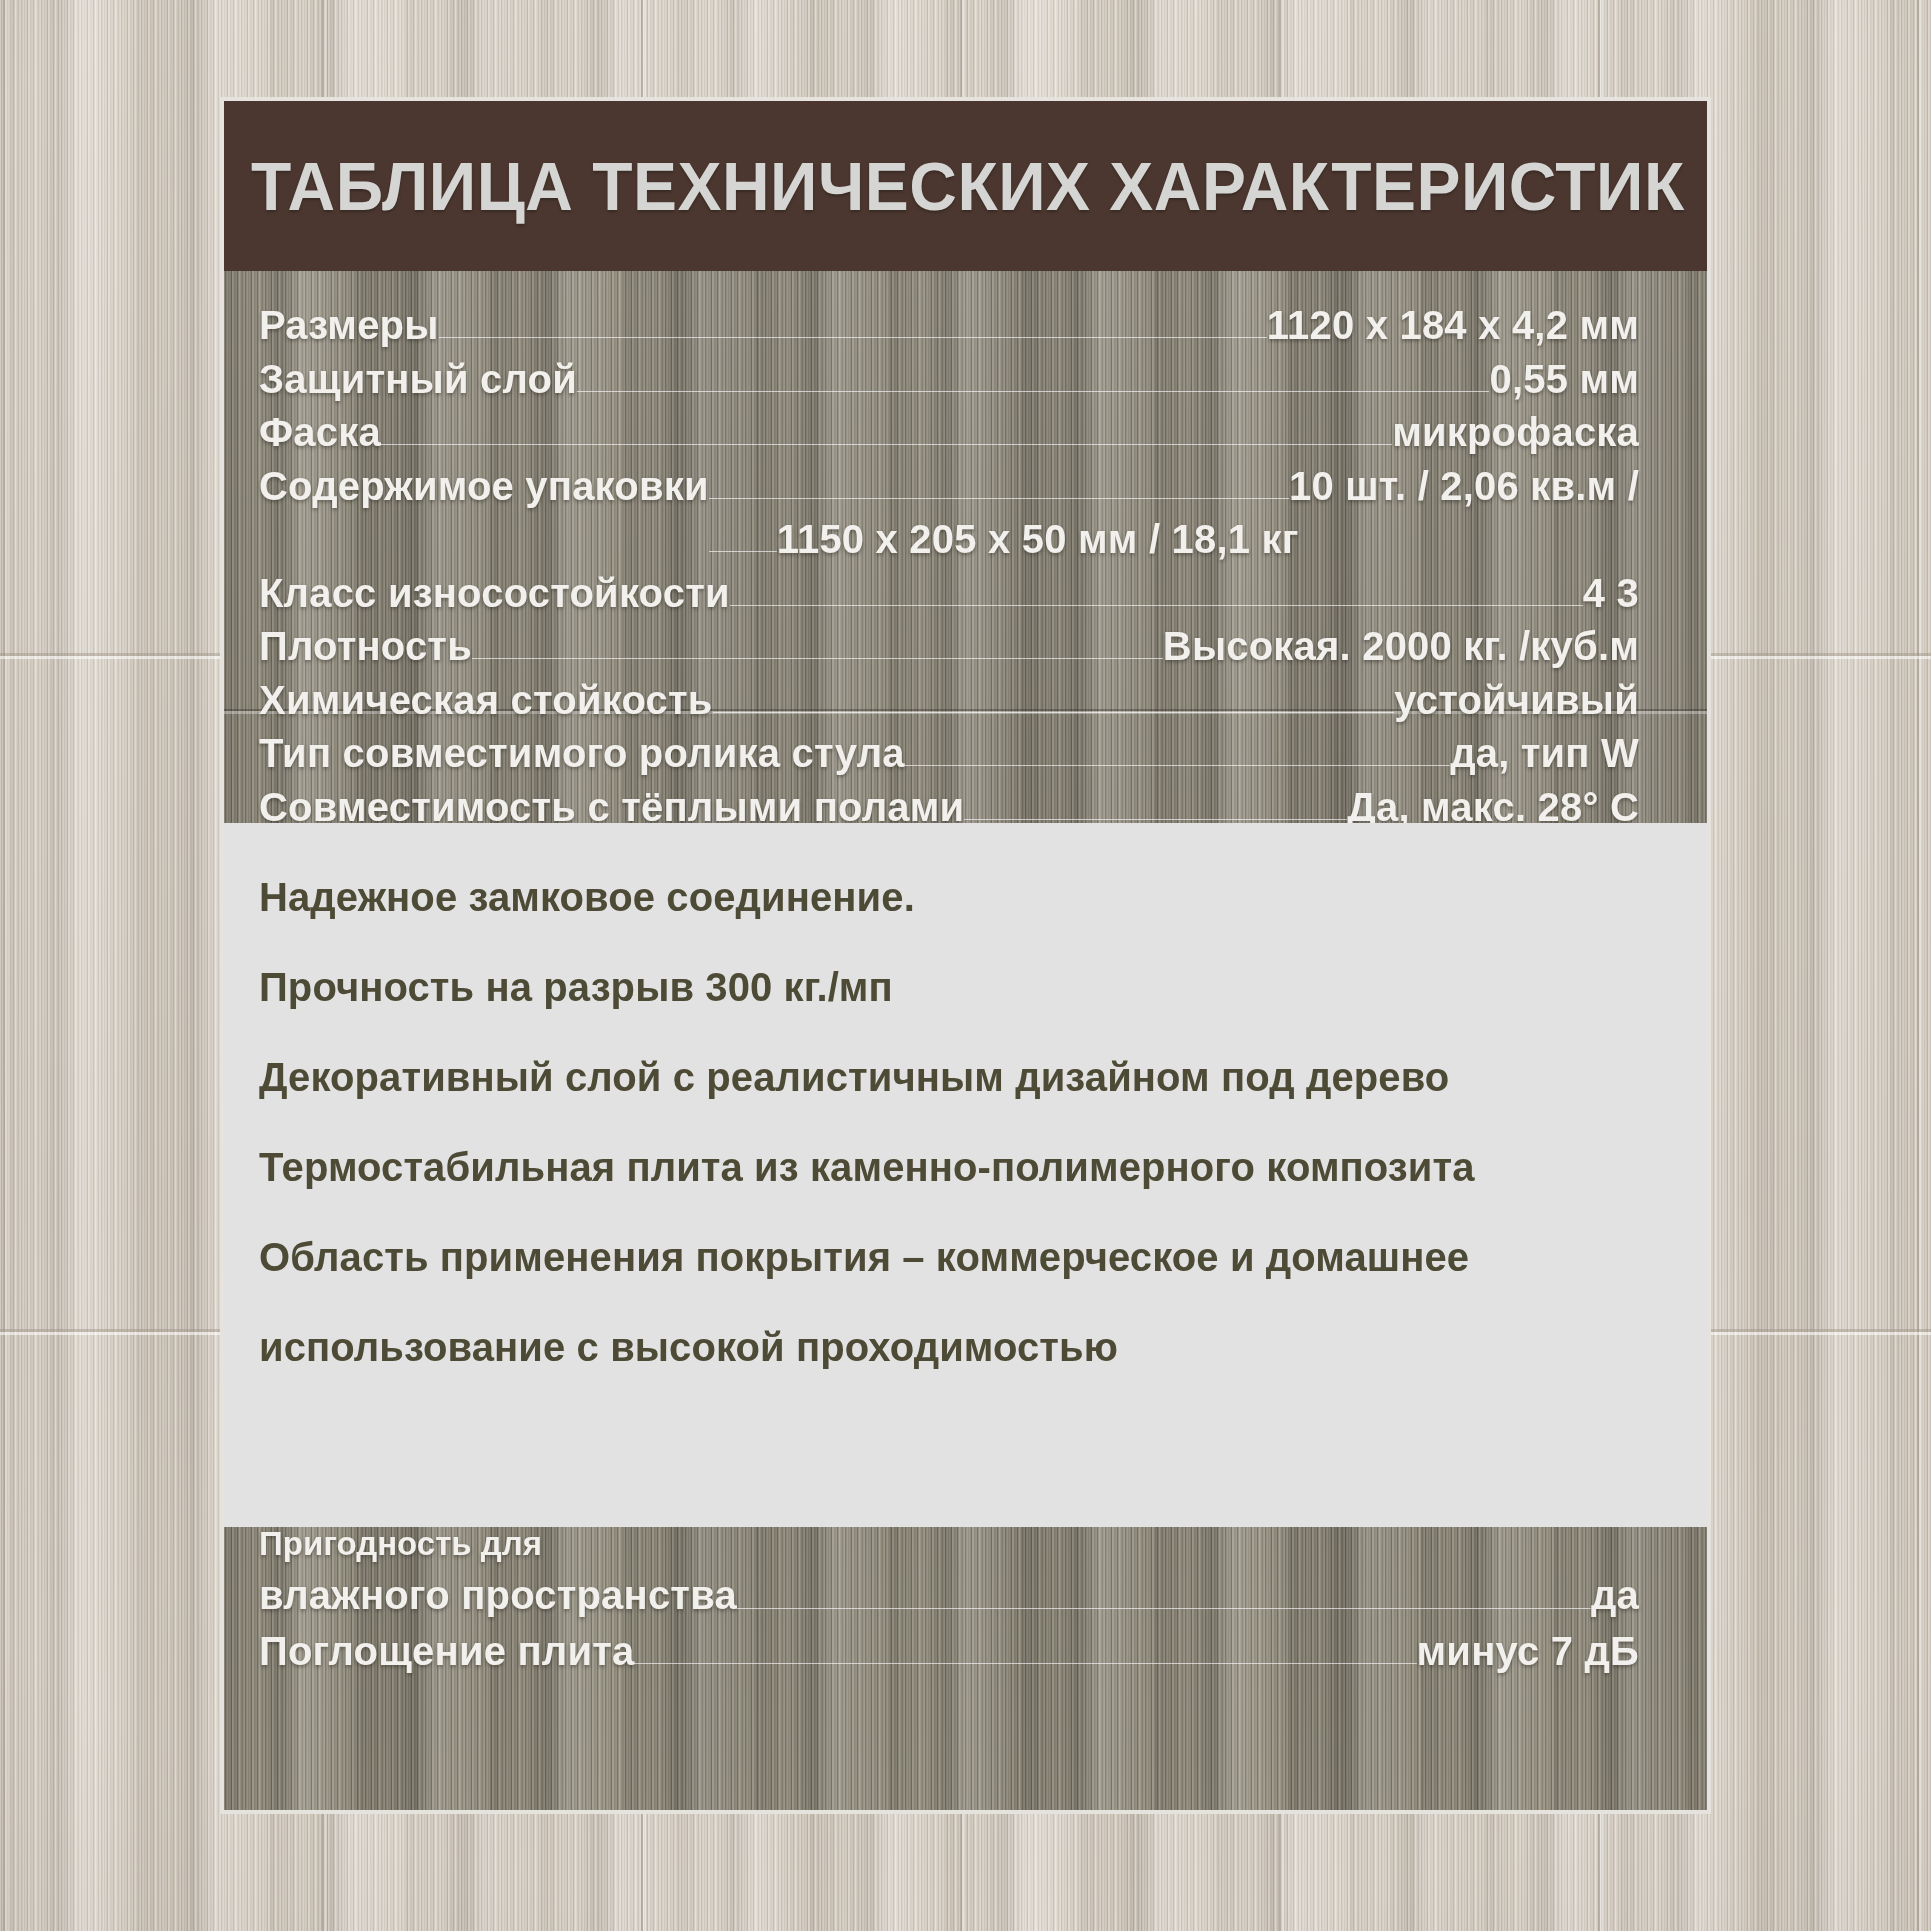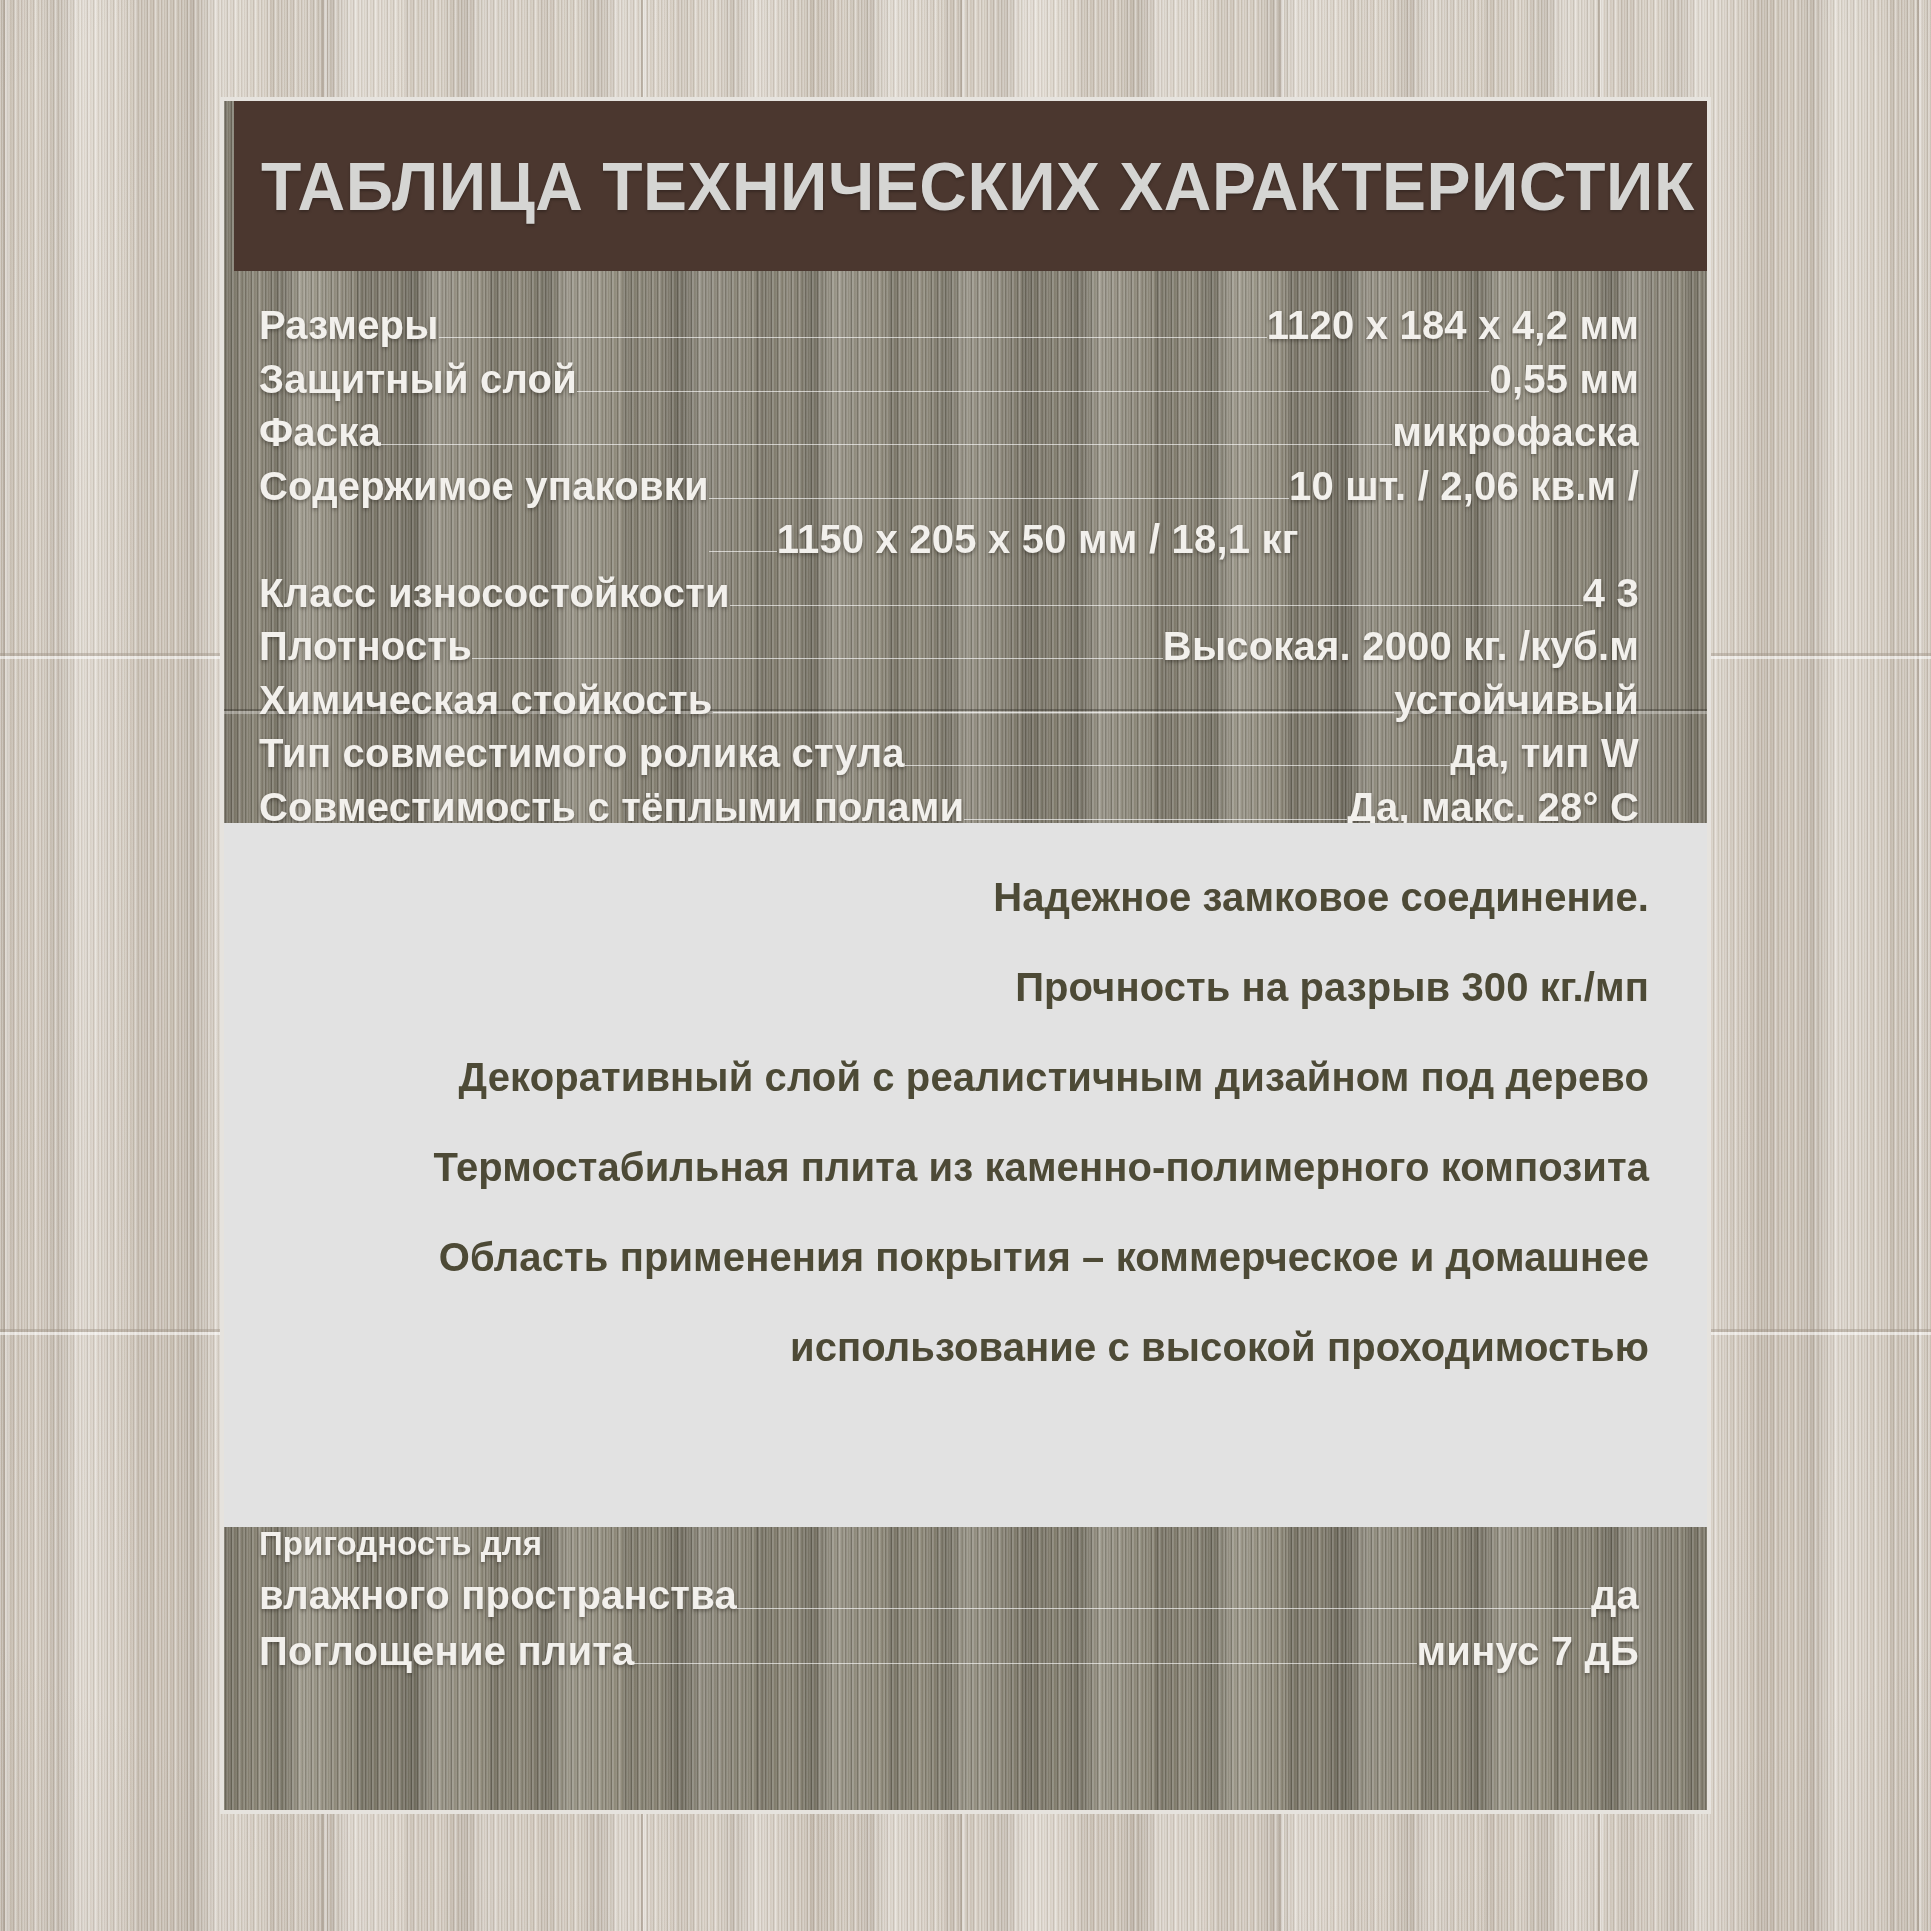--- a/index.html
+++ b/index.html
@@ -90,21 +90,21 @@
     position:absolute;inset:0;
     background-image:repeating-linear-gradient(180deg,
       rgba(255,255,255,0) 0px, rgba(255,255,255,0) 608px,
       rgba(40,37,30,.35) 608px, rgba(40,37,30,.35) 610px,
       rgba(255,255,255,.30) 610px, rgba(255,255,255,.30) 613px,
       rgba(255,255,255,0) 613px, rgba(255,255,255,0) 637px);
   }
 
   
   .header-band{
-    position:absolute;left:10px;top:0;width:100%;height:170px;
+    position:absolute;left:0;top:0;width:100%;height:170px;
     background:#4b372f;
     display:flex;align-items:center;
   }
   .header-title{
     color:#d5d5d3;
     font-size:68px;
     font-weight:bold;
     letter-spacing:0.5px;
     margin-left:27px;
     white-space:nowrap;
@@ -168,21 +168,20 @@
     padding:54px 58px 39px 35px;
   }
   .feature-line{
     color:#4d4a36;
     font-size:40px;
     font-weight:bold;
     letter-spacing:0.1px;
     line-height:1;
     margin-bottom:50px;
     white-space:nowrap;
-    text-align:right;
   }
 </style>
 </head>
 <body>
 
 <div id="stage">
 
   <div class="wood-base"></div>
   <div class="wood-rows"></div>
   <div class="wood-vignette"></div>

